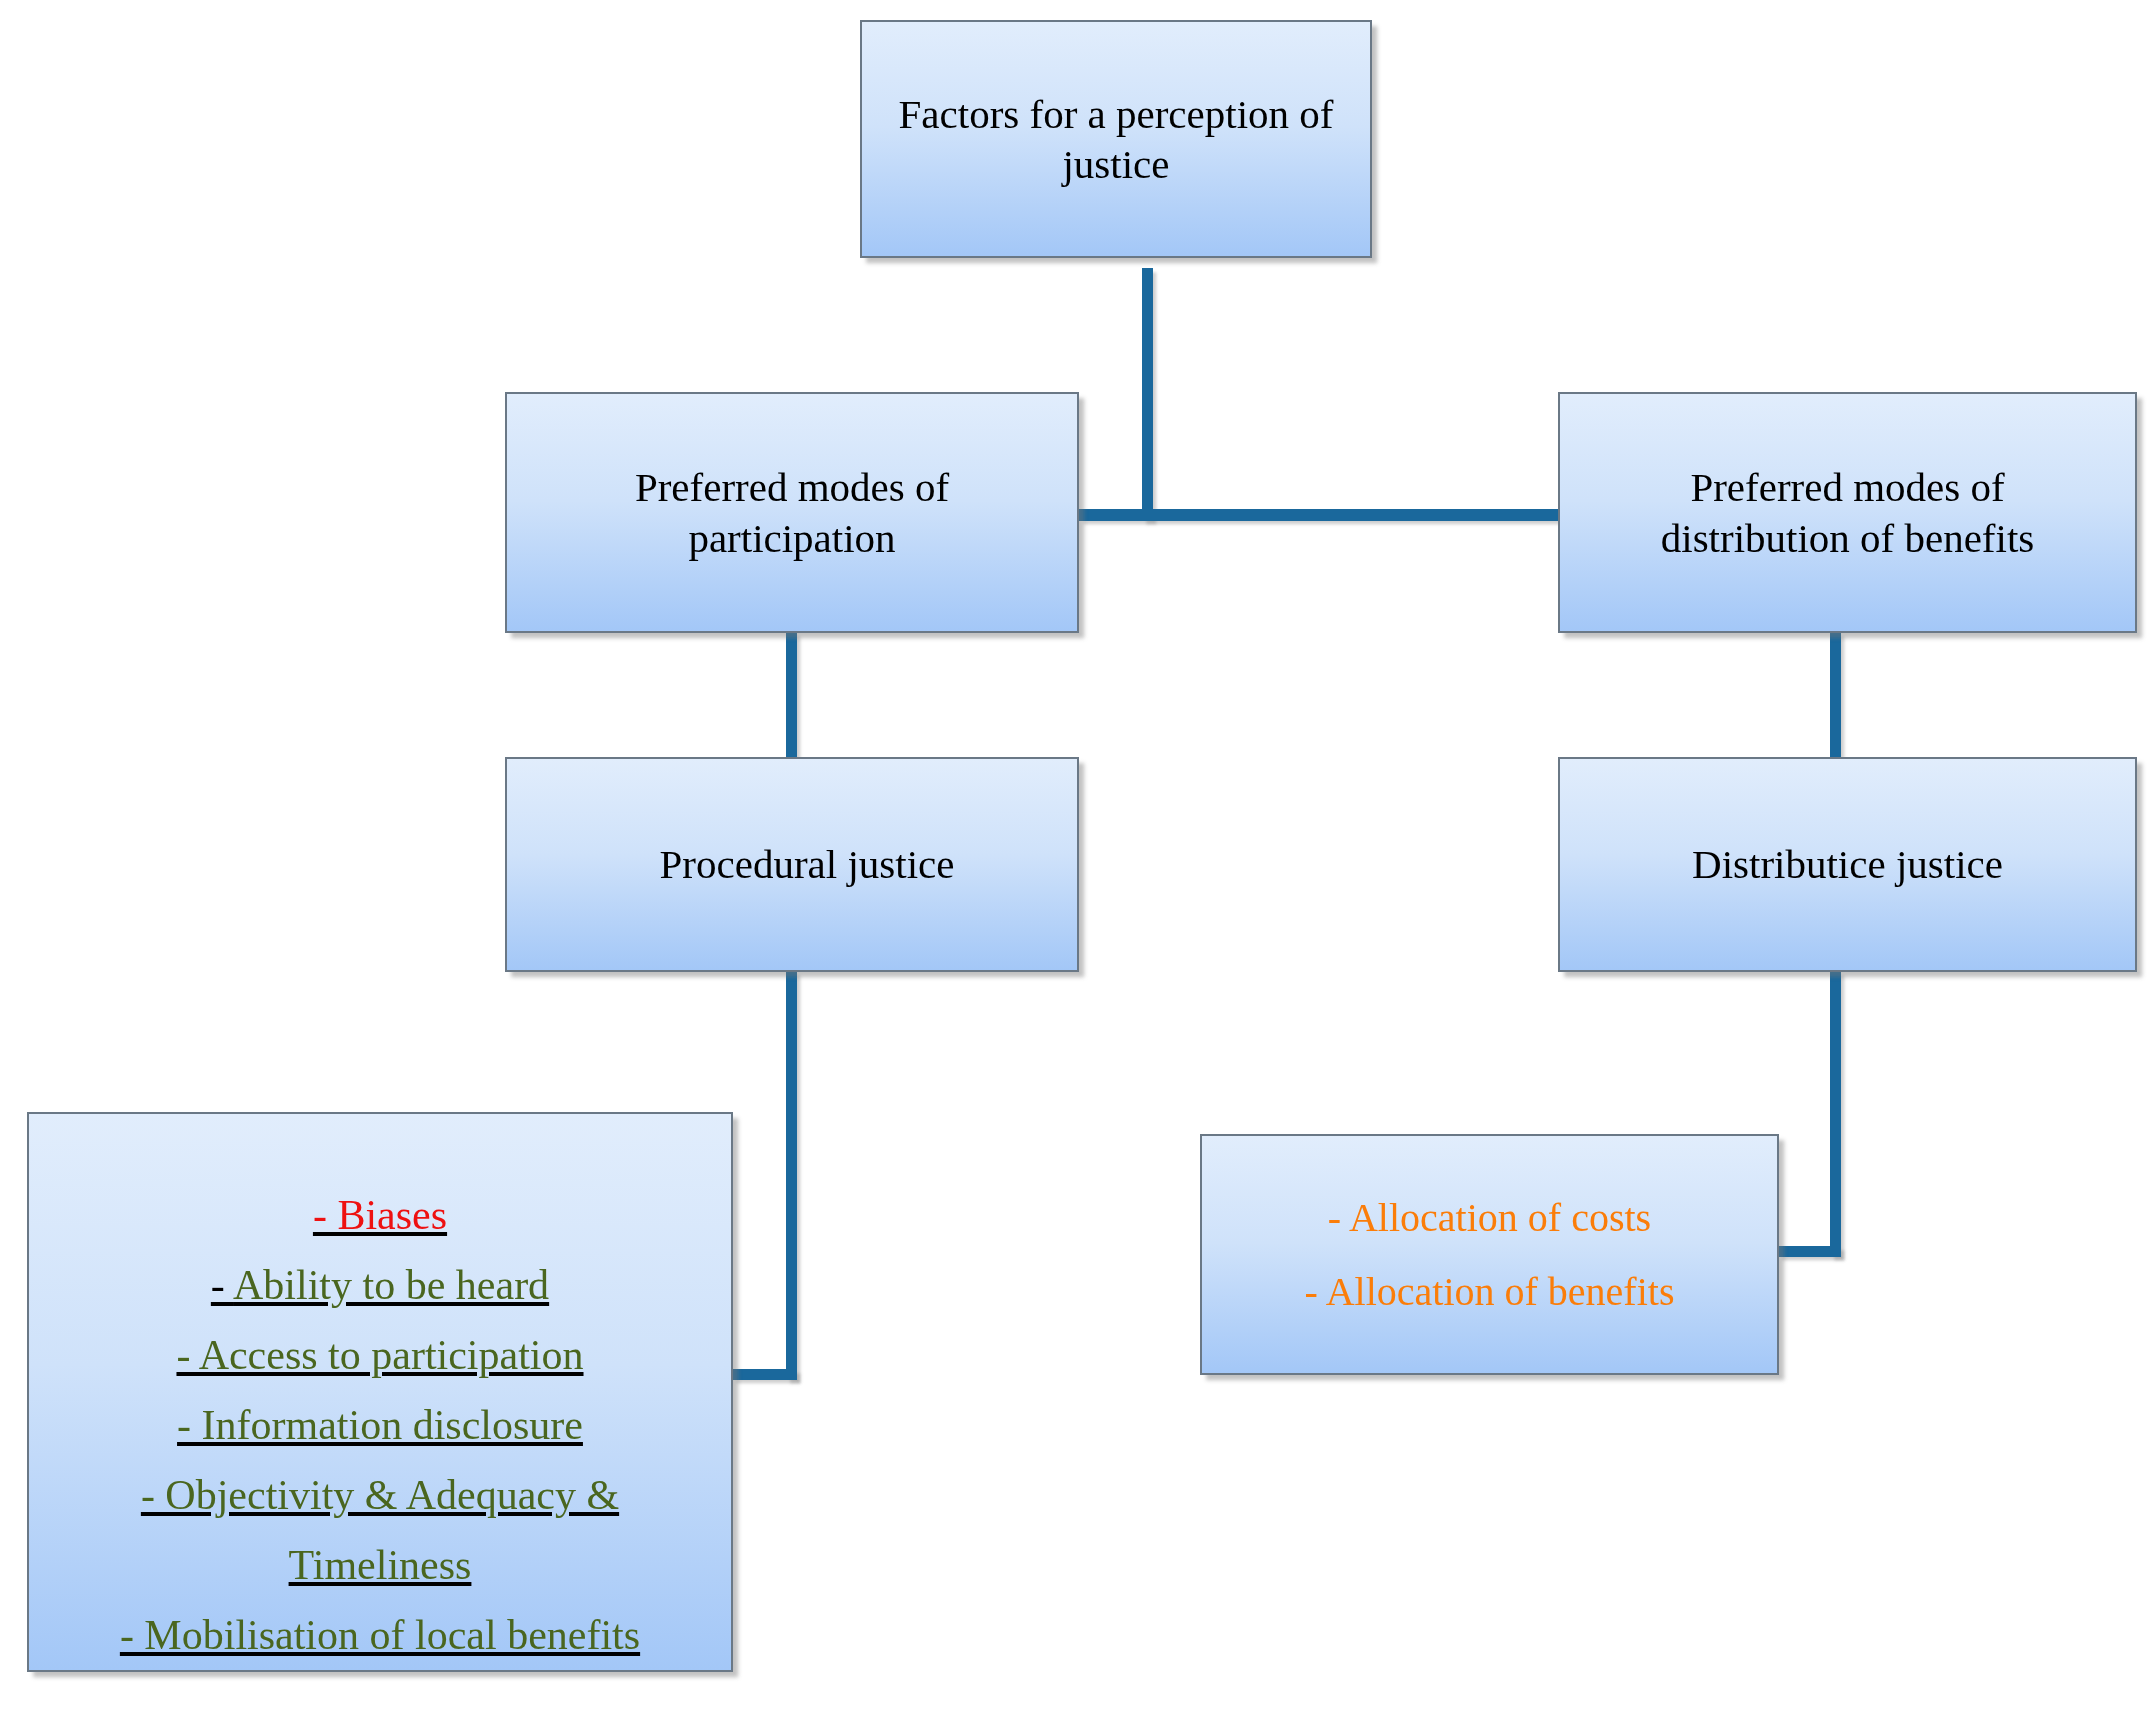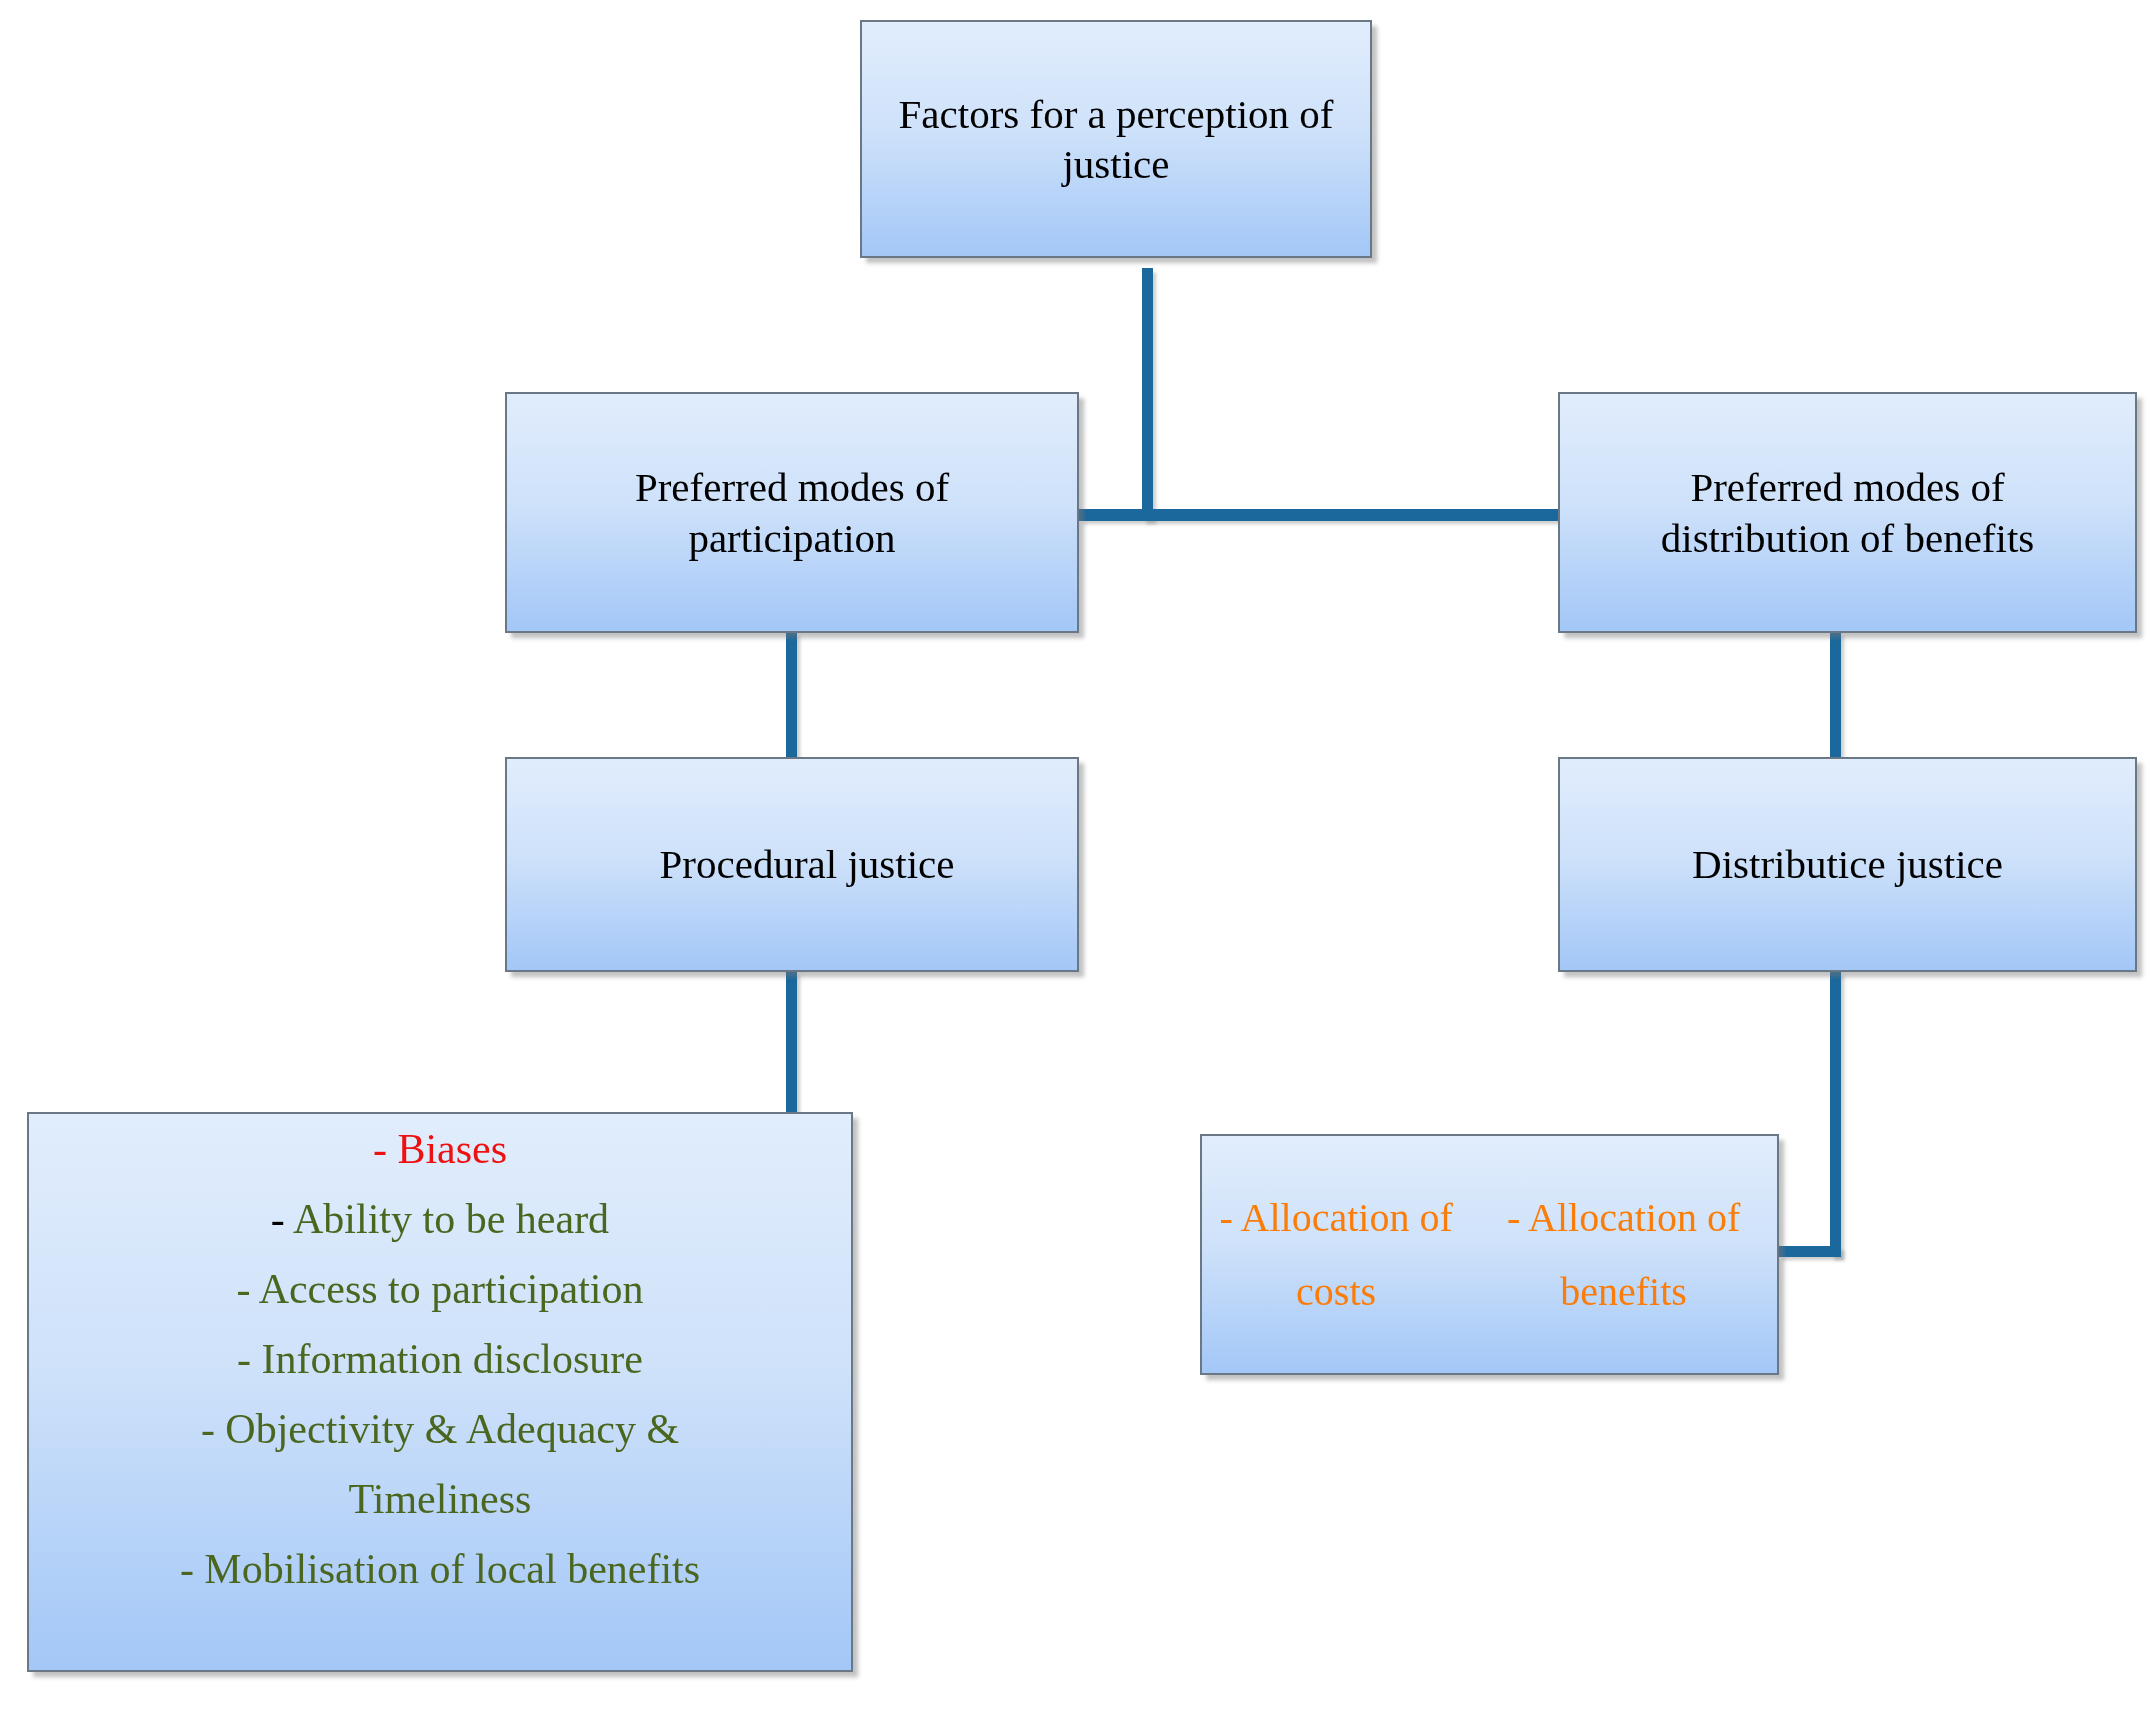--- a/index.html
+++ b/index.html
@@ -36,24 +36,24 @@
     position:absolute;
     background:var(--connector);
     box-shadow:3.5px 3.5px 2.9px rgba(120,120,120,0.35);
   }
   
   #box-root         {left:860px;top:20px;  width:512px;height:238px;}
   #box-participation{left:505px; top:392px; width:574px;height:241px;}
   #box-distribution {left:1558px;top:392px; width:579px;height:241px;}
   #box-procedural   {left:505px; top:757px;width:574px;height:215px;padding-left:30px;}
   #box-distributive {left:1558px;top:757px;width:579px;height:215px;}
-  #box-factors      {left:27px;  top:1112px;width:826px;height:560px;
-                     flex-direction:column;justify-content:flex-start;}
+  #box-factors      {left:27px;  top:1112px;width:706px;height:560px;
+                     flex-direction:column;justify-content:flex-end;text-decoration:underline;}
   #box-allocation   {left:1200px;top:1134px;width:579px;height:241px;
-                     justify-content:center;}
+                     flex-direction:column;justify-content:center;}
   
   #box-factors .list-line{
     font-size:42px;
     line-height:70px;
     white-space:pre-line;
   }
   #box-allocation .list-line{
     font-size:40px;
     line-height:74px;
     white-space:pre-line;

